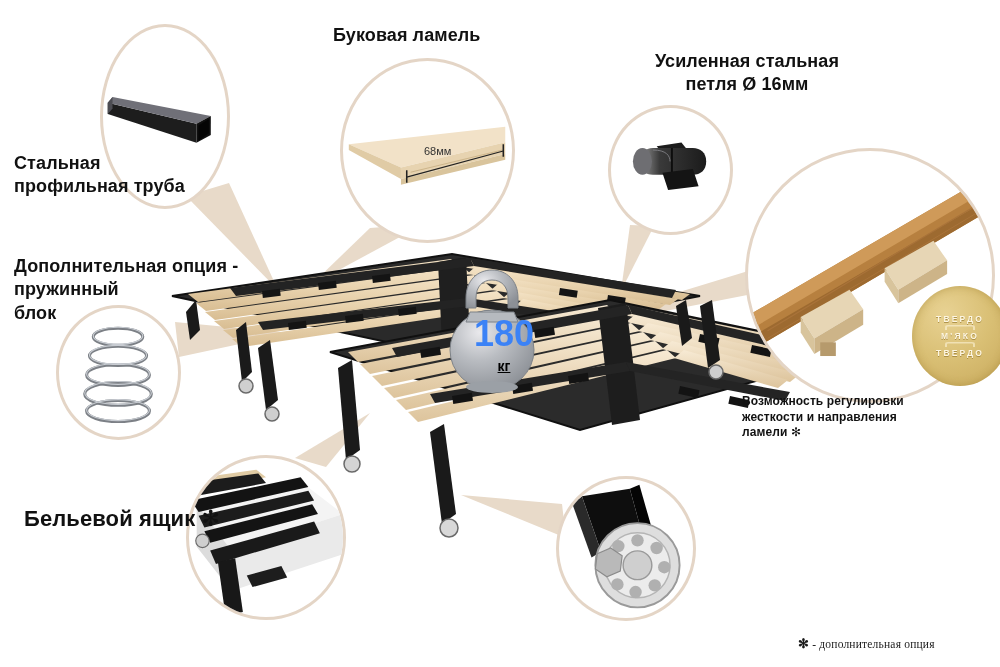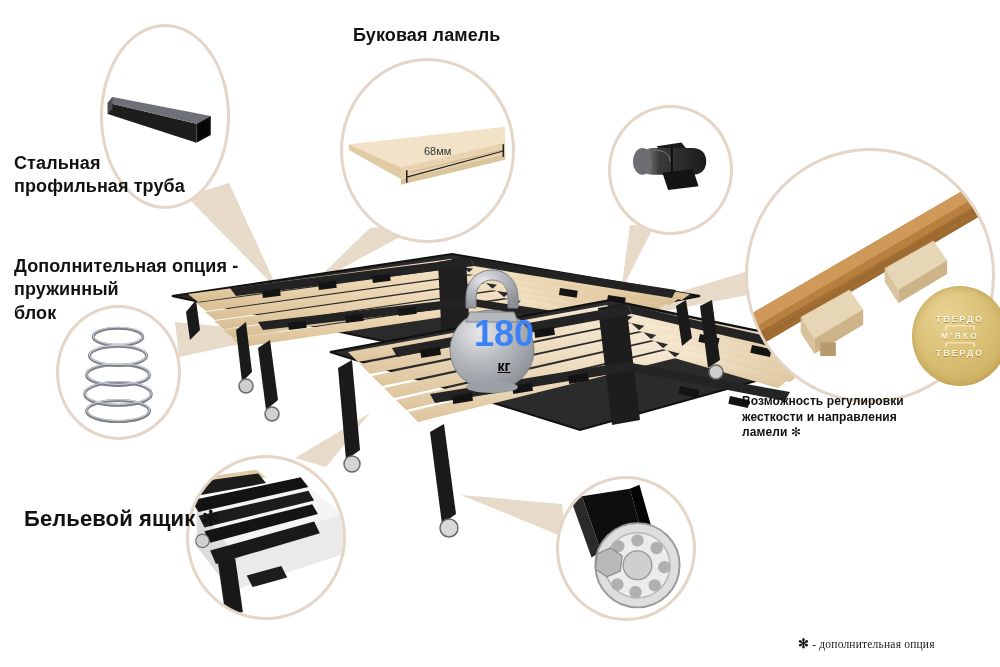--- a/index.html
+++ b/index.html
@@ -19,21 +19,21 @@
   .label {
     position: absolute;
     color: #111111;
     font-weight: 700;
     line-height: 1.30;
     letter-spacing: 0.1px;
     white-space: pre-line;
   }
   .lbl-steel-pipe   { left: 14px;  top: 152px; font-size: 18px; width: 210px; }
   .lbl-spring       { left: 14px;  top: 255px; font-size: 18px; width: 230px; }
-  .lbl-lamella      { left: 333px; top: 24px;  font-size: 18px; width: 230px; margin-left: 20px; }
+  .lbl-lamella      { left: 333px; top: 24px;  font-size: 18px; width: 230px; }
   .lbl-hinge        { left: 632px; top: 50px;  font-size: 18px; width: 230px; text-align:center;}
   .lbl-adjust       { left: 742px; top: 394px; font-size: 12px; width: 260px; }
   .lbl-drawer       { left: 24px;  top: 505px; font-size: 22px; width: 210px; }
   .lbl-wheels       { left: 723px; top: 543px; font-size: 18px; width: 250px; }
   .footnote {
     position: absolute;
     left: 798px; top: 636px;
     font-size: 11.5px;
     color: #1a1a1a;
     font-family: Liberation Serif, serif;
@@ -414,20 +414,22 @@
 
   <div class="label lbl-spring">Дополнительная опция -
 пружинный
 блок</div>
 
   <div class="label lbl-steel-pipe">Стальная
 профильная труба</div>
 
   <div class="label lbl-lamella">Буковая ламель</div>
 
+  <div class="label lbl-hinge">Усиленная стальная
+петля  Ø 16мм</div>
 
   <div class="label lbl-adjust">Возможность регулировки
 жесткости и направления
 ламели ✻</div>
 
   <div class="label lbl-drawer">Бельевой ящик ✻</div>
 
 
   <div class="footnote">
     <span class="ast">✻</span>

